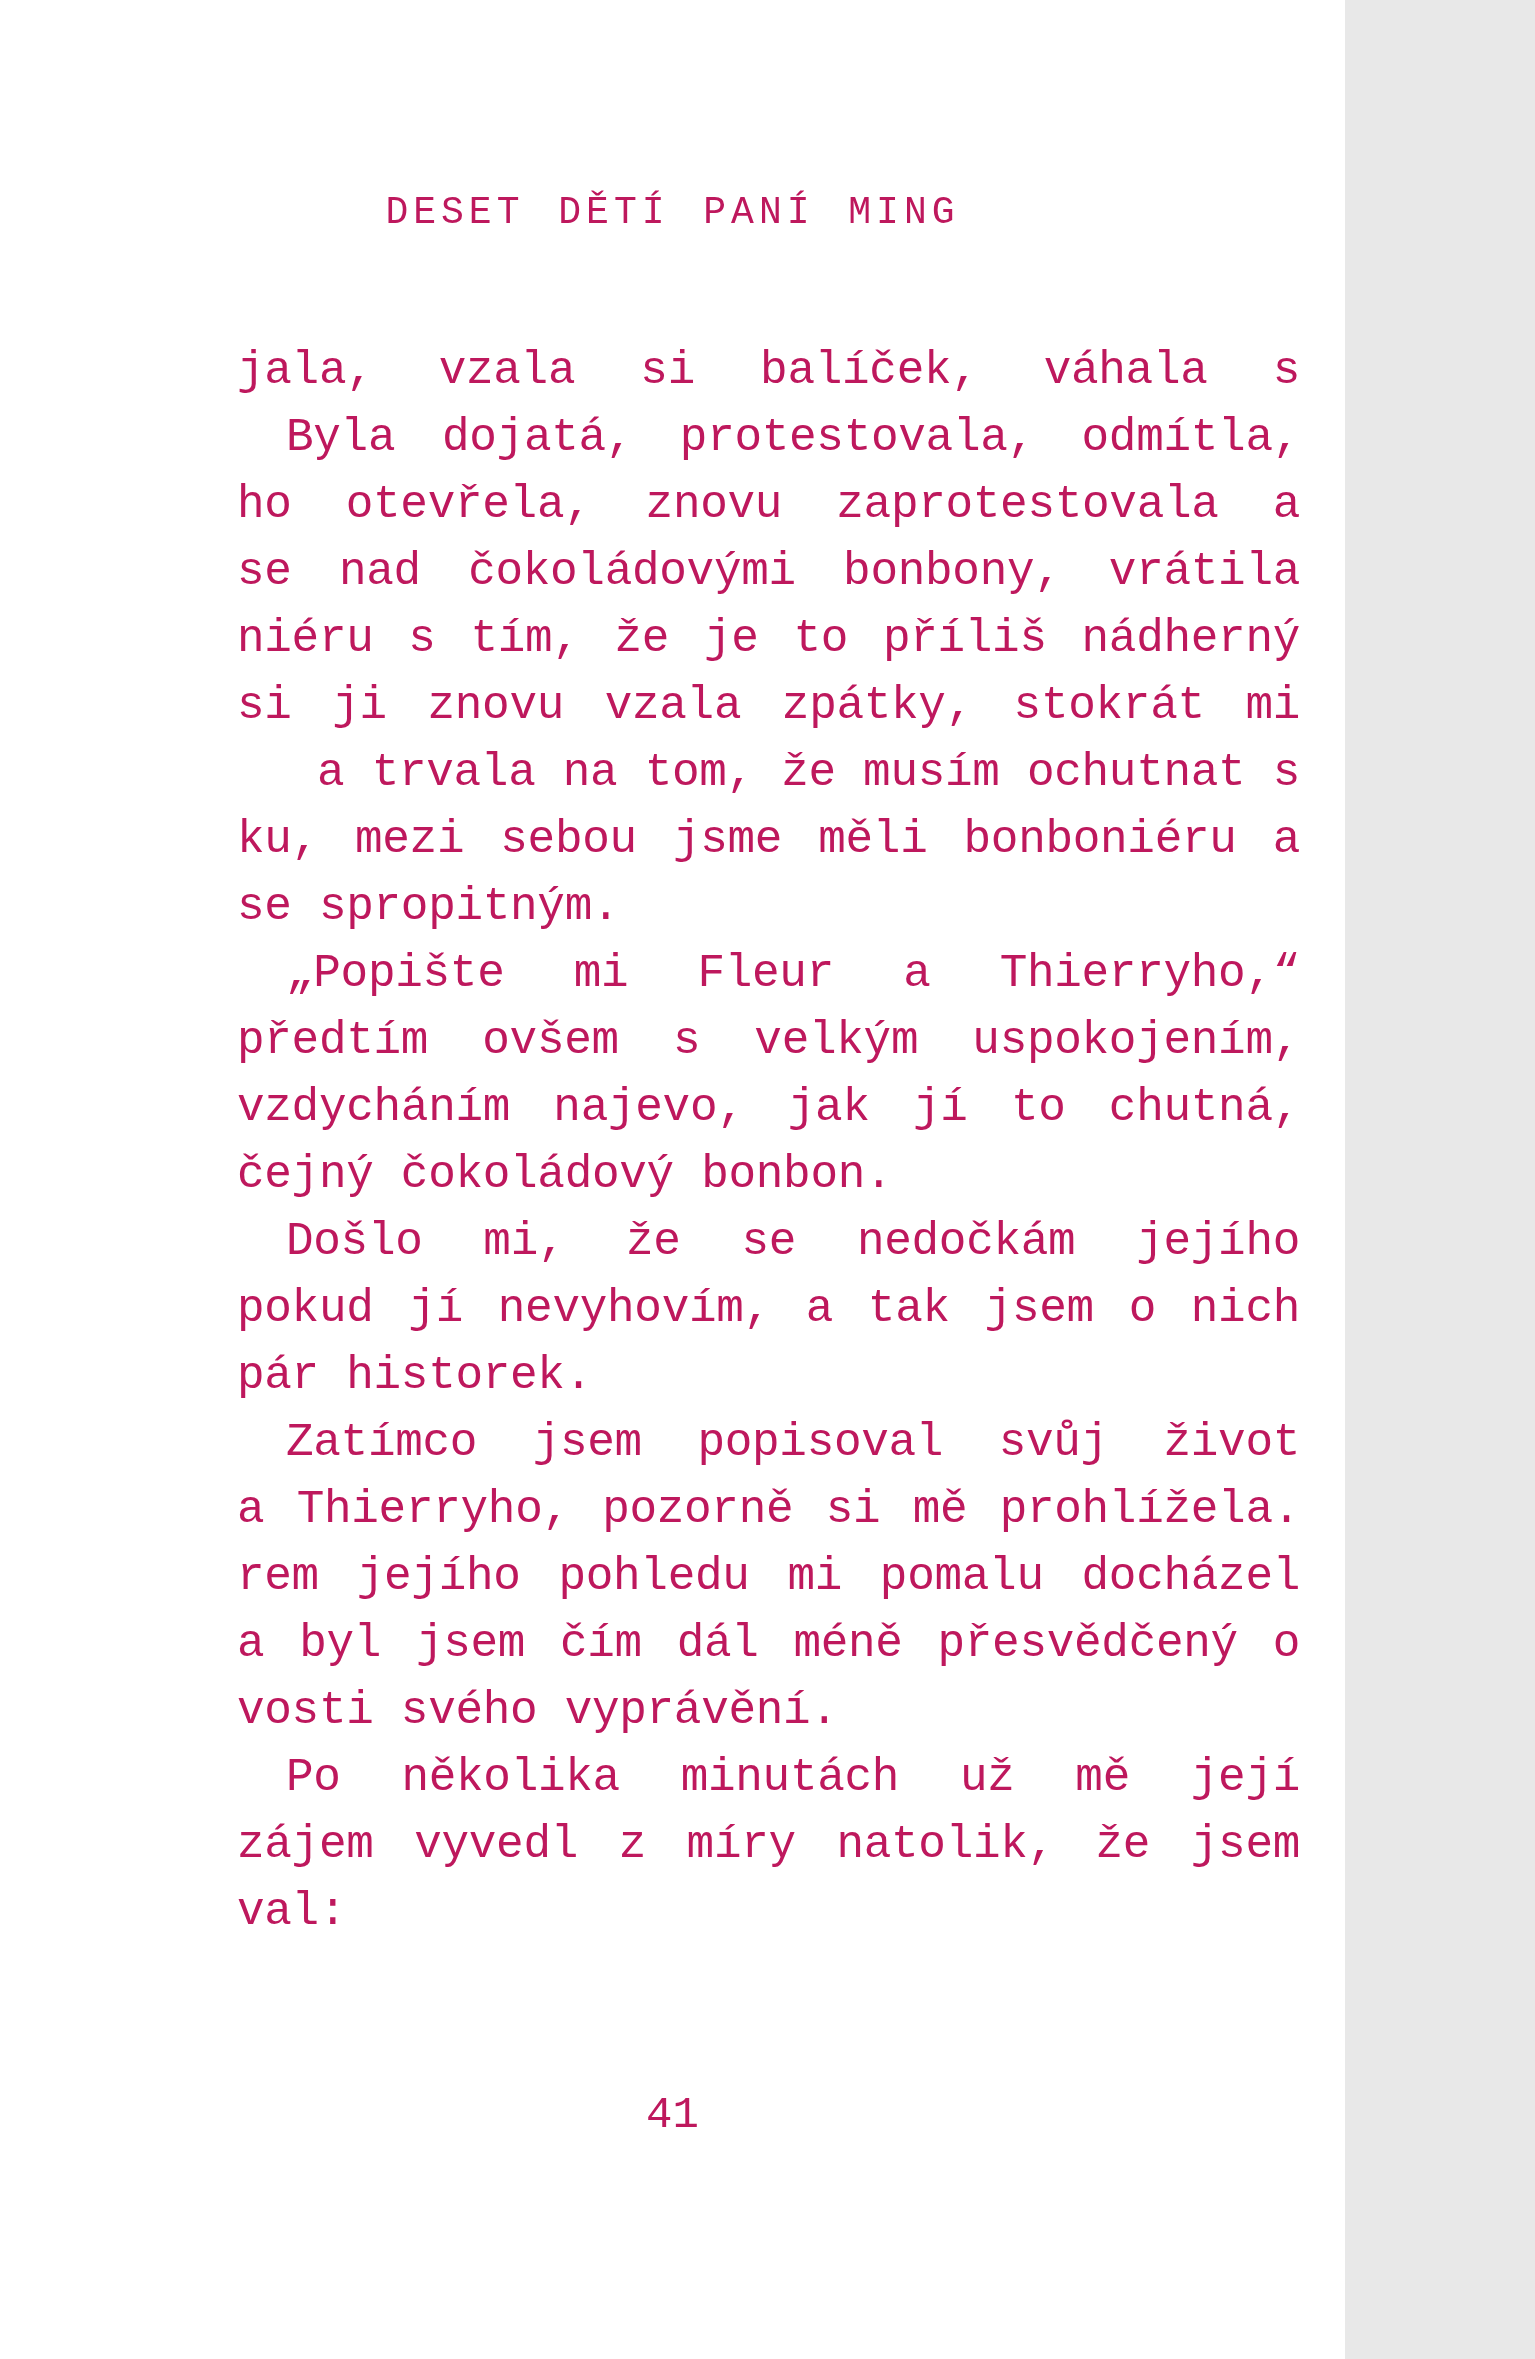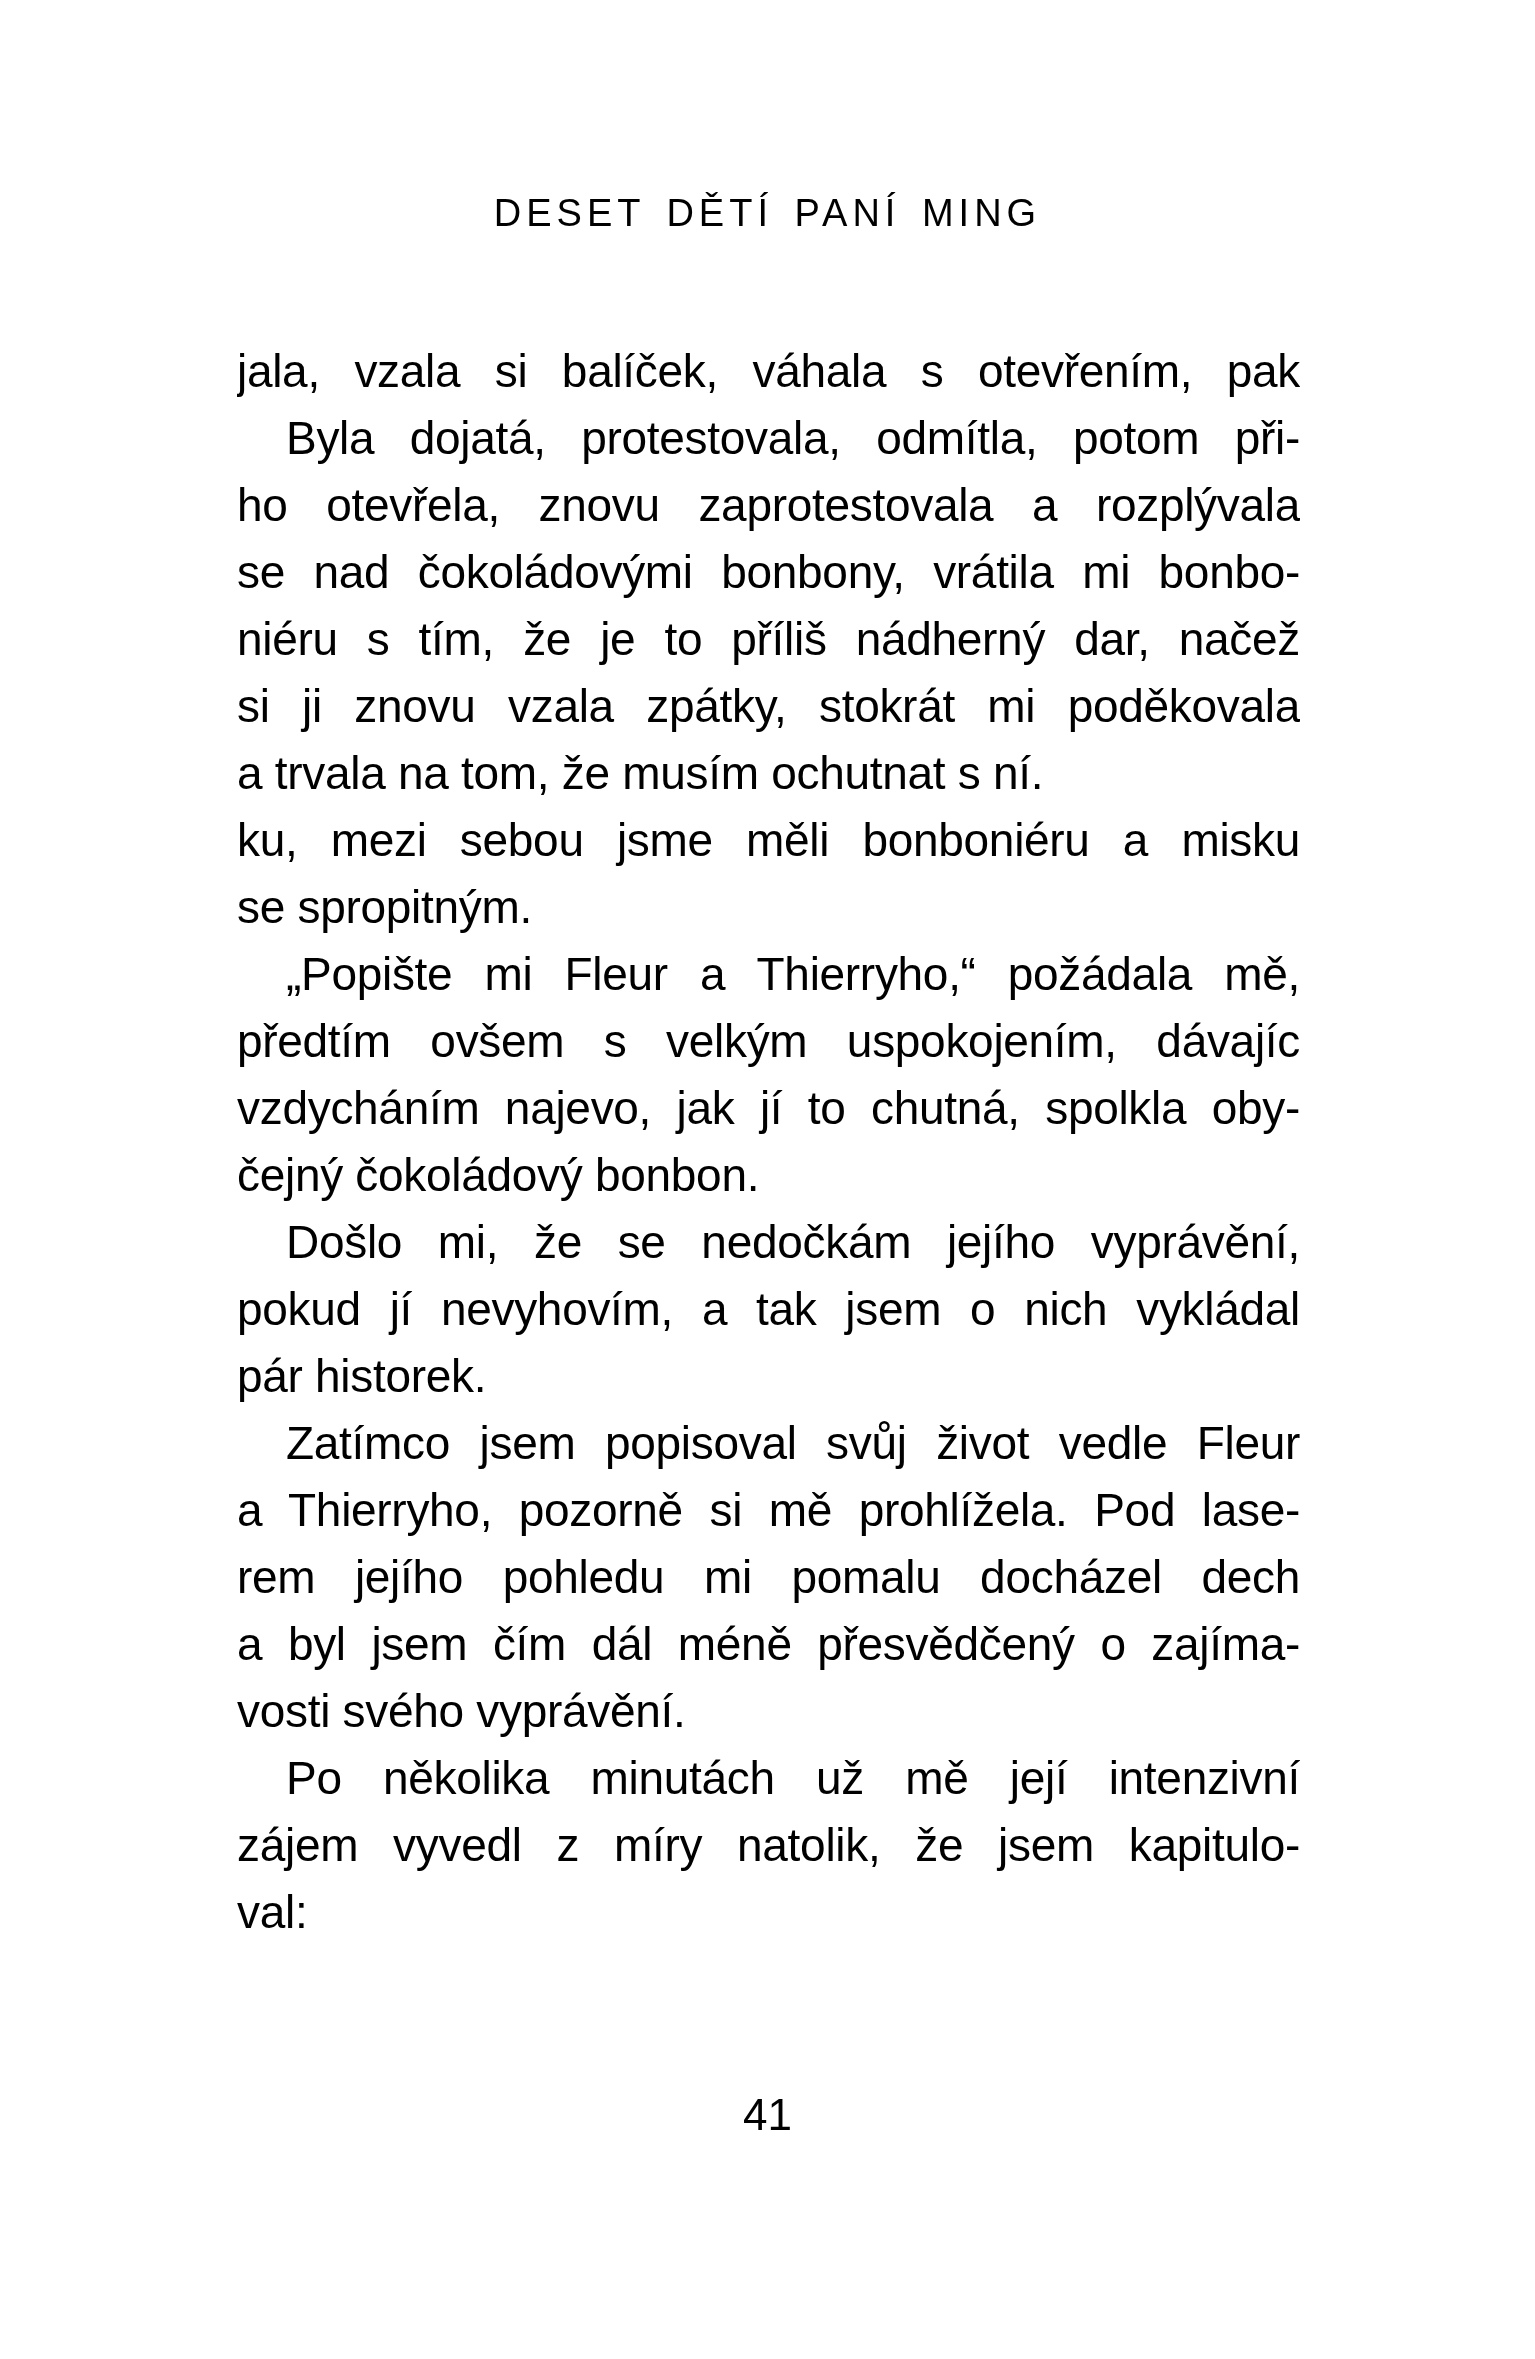--- a/index.html
+++ b/index.html
@@ -2,25 +2,25 @@
 <html><head>
 <meta charset="utf-8">
 <style>
   html, body {
     margin: 0;
     padding: 0;
     background: #e8e8e8;
   }
   .book-page {
     position: relative;
-    width: 1535px;
+    width: 1345px;
     height: 2359px;
     background: #ffffff;
-    color: #000000;
-    font-family: Liberation Sans, sans-serif;
+    color: #be185d;
+    font-family: Liberation Mono, monospace;
     overflow: hidden;
   }
   .running-head {
     position: absolute;
     top: 194px;
     left: 0;
     width: 100%;
     text-align: center;
     font-size: 38px;
     line-height: 1;

